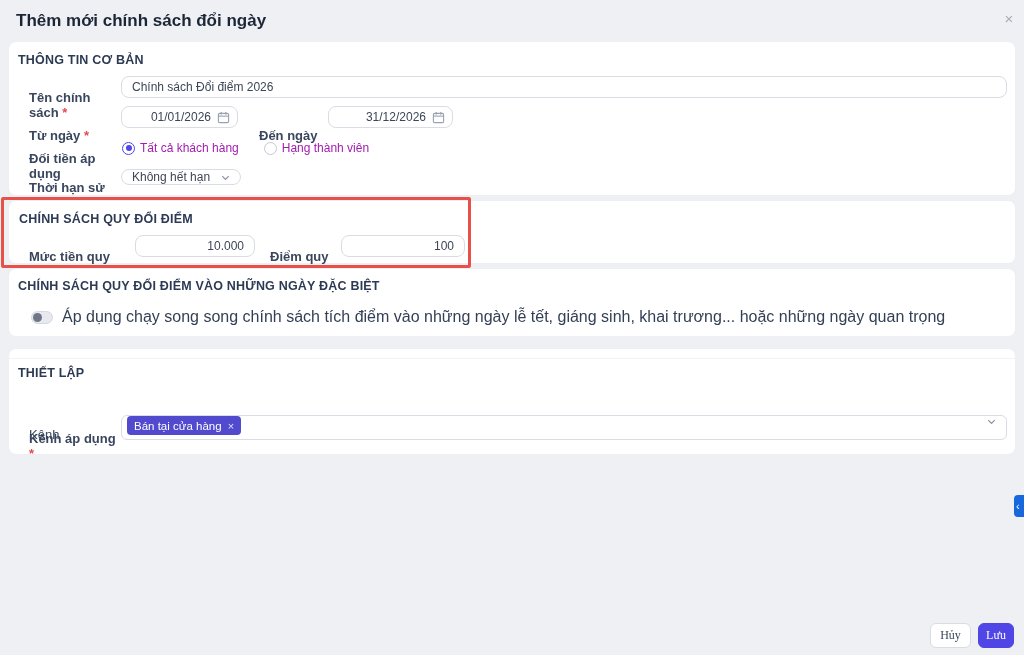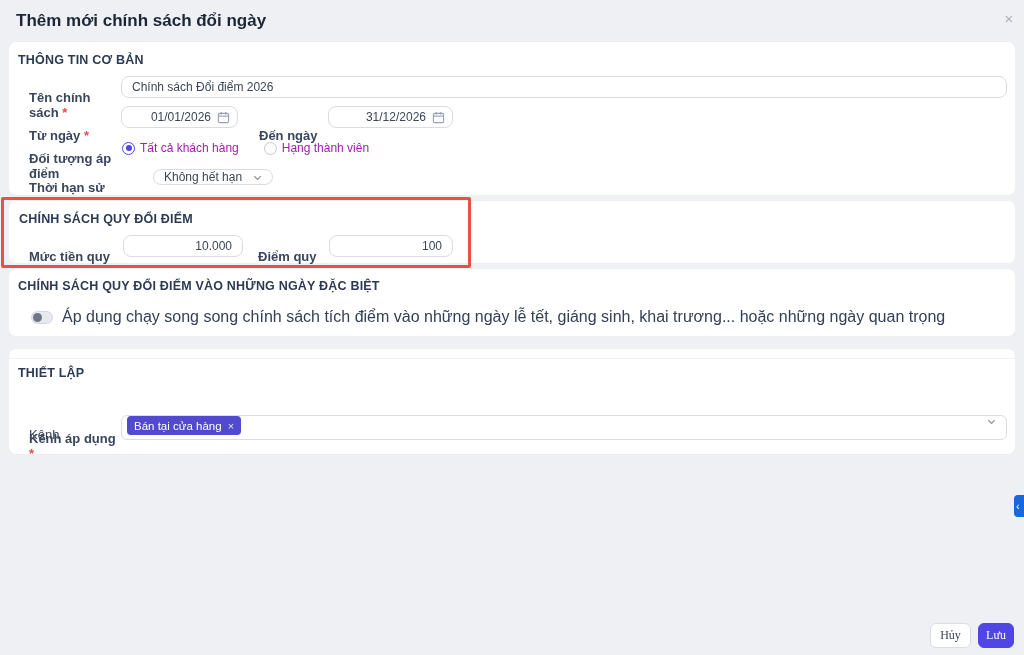--- a/index.html
+++ b/index.html
@@ -20,21 +20,21 @@
 
   .tinput { height:22px; border:1px solid #d9dce3; border-radius:8px; background:#fff; font-size:12px;
             color:#3c4658; padding:0 10px; font-family:"Liberation Sans", sans-serif; outline:none; }
   .r-align { text-align:right; }
 
   .date-wrap { position:relative; display:flex; align-items:center; }
   .date-wrap input { padding-right:26px; width:100%;text-align:right; }
   .cal-ic { position:absolute; right:8px; width:13px; height:13px; pointer-events:none; }
 
   .select-box { position:relative; height:16px; border:1px solid #d9dce3; border-radius:8px; background:#fff;
-                display:flex; align-items:center; padding:0 26px 0 10px; font-size:12px; color:#3c4658; cursor:pointer;margin-left:32px; }
+                display:flex; align-items:center; padding:0 26px 0 10px; font-size:12px; color:#3c4658; cursor:pointer; }
   .chev { position:absolute; right:9px; width:11px; height:11px; pointer-events:none; }
 
   .radio { width:13px; height:13px; border-radius:50%; background:#fff; border:1px solid #c4c9d4; flex:0 0 13px; }
   .radio.on { border:1px solid #4f46e5; position:relative; }
   .radio.on::after { content:""; position:absolute; left:2.5px; top:2.5px; width:6px; height:6px; border-radius:50%; background:#4f46e5; }
   .radio-txt { font-size:12px; color:#a21caf; margin-left:5px; }
 
   .toggle { width:22px; height:13px; border-radius:7px; background:#e7e9ee; border:1px solid #d4d8e0; position:relative; flex:0 0 22px; cursor:pointer; }
   .toggle::after { content:""; position:absolute; left:1px; top:1px; width:9px; height:9px; border-radius:50%; background:#6e7687; }
   .toggle-lbl { font-size:16px; color:#333f55; margin-left:9px; }
@@ -92,21 +92,21 @@
         <svg class="cal-ic" viewBox="0 0 14 14" fill="none" stroke="#98a1b0" stroke-width="1.2">
           <rect x="1.5" y="2.5" width="11" height="10" rx="1.5"></rect>
             <line x1="4.5" y1="1" x2="4.5" y2="4"></line>
             <line x1="9.5" y1="1" x2="9.5" y2="4"></line>
             <line x1="1.5" y1="5.5" x2="12.5" y2="5.5"></line>
         </svg>
       </div>
     </div>
 
     <div class="frow" style="left:20px; top:96px; height:20px;">
-      <div class="lbl lbl-col">Đối tượng áp điểm</div>
+      <div class="lbl lbl-col">Đối tiền áp dụng</div>
       <div style="display:flex; align-items:center; margin-left:1px;">
         <span class="radio on"></span>
         <span class="radio-txt">Tất cả khách hàng</span>
       </div>
       <div style="display:flex; align-items:center; margin-left:25px;">
         <span class="radio"></span>
         <span class="radio-txt">Hạng thành viên</span>
       </div>
     </div>
 
@@ -118,21 +118,21 @@
             <path d="M2.5 4.5 L6 8 L9.5 4.5"></path>
           </svg>
       </div>
     </div>
   </div>
 
   <div class="card" style="top:200px; height:64px;">
     <div class="sec-header" style="left:10px; top:11px;">CHÍNH SÁCH QUY ĐỔI ĐIỂM</div>
     <div class="frow" style="left:20px; top:34px; height:22px;">
       <div class="lbl lbl-col">Mức tiền quy đổi</div>
-      <input class="tinput r-align" style="width: 120px; margin-left: 2px;" value="10.000">
+      <input class="tinput r-align" style="width: 120px; margin-left: 14px;" value="10.000">
       <div class="lbl" style="margin-left:15px; width:70px;">Điểm quy đổi</div>
       <input class="tinput r-align" style="width: 124px; margin-left: 1px;" value="100">
     </div>
   </div>
 
   <div class="highlight-rect"></div>
 
   <div class="card" style="top:268px; height:69px;">
     <div class="sec-header" style="left:9px; top:10px;">CHÍNH SÁCH QUY ĐỔI ĐIỂM VÀO NHỮNG NGÀY ĐẶC BIỆT</div>
     <div class="frow" style="left:22px; top:39px; width:970px;">

